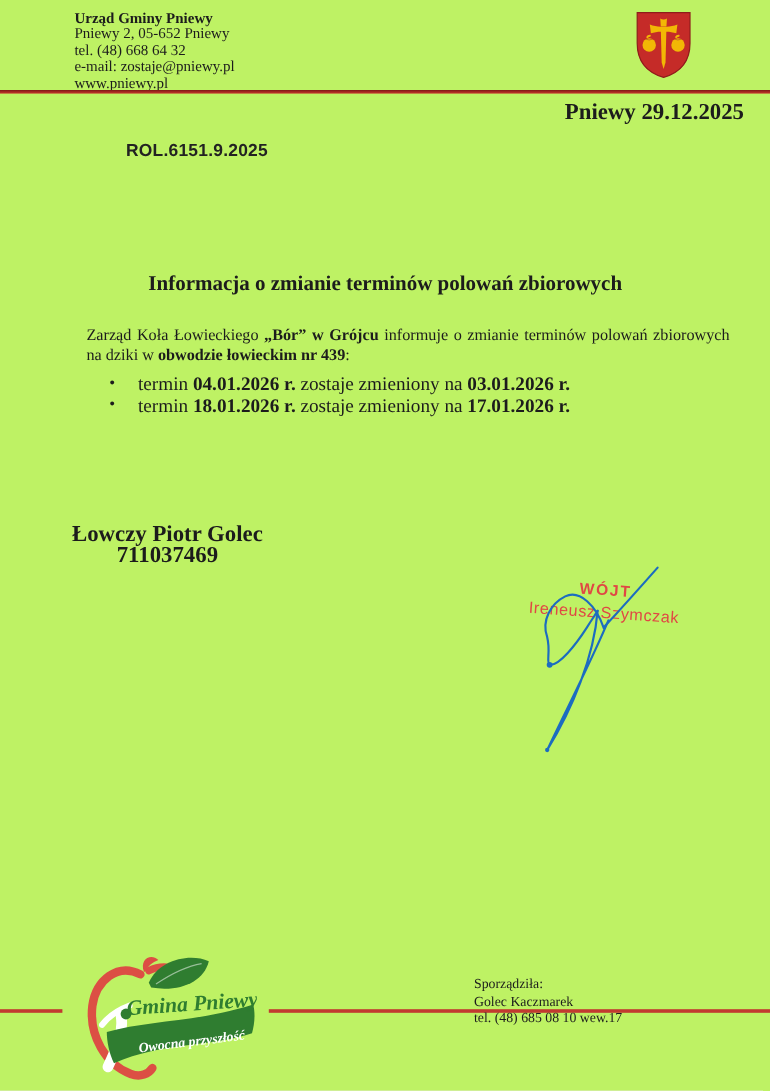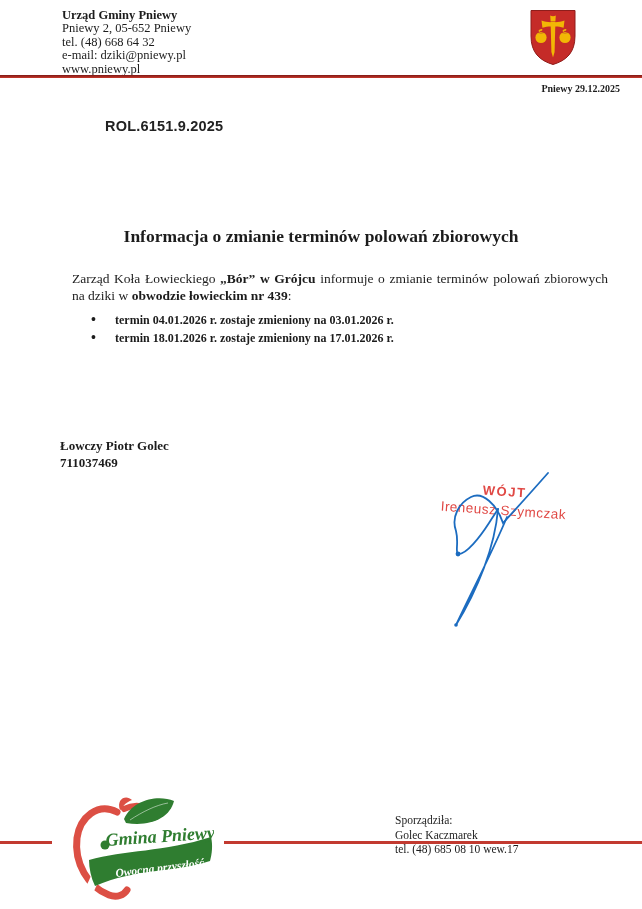--- a/index.html
+++ b/index.html
@@ -1,44 +1,44 @@
 <!DOCTYPE html>
 <html lang="pl"><head>
 <meta charset="utf-8">
 <title>Informacja o zmianie terminów polowań zbiorowych</title>
 <style>
   html,body{margin:0;padding:0;background:#e9e9e9;}
   .page{
     position:relative;width:642px;height:909px;margin:0 auto;
-    background:#ffffff;overflow:hidden;
+    background:#bef264;overflow:hidden;
     font-family:"Liberation Serif",serif;color:#1c1c1c;
   }
   
   .header-block{position:absolute;left:62px;top:9px;font-size:12.5px;line-height:13.4px;}
   .header-block .office{font-weight:bold;}
   .coat{position:absolute;left:529px;top:9px;}
   .rule-top{position:absolute;left:0;top:75px;width:642px;height:3px;
     background:linear-gradient(#7e1815,#c8392c);}
   
-  .date-line{position:absolute;right:22px;top:83px;font-weight:bold;font-size:10px;}
+  .date-line{position:absolute;right:22px;top:83px;font-weight:bold;font-size:19px;}
   .ref{position:absolute;left:105px;top:118px;font-family:"Liberation Sans",sans-serif;
     font-weight:bold;font-size:14.5px;letter-spacing:.2px;color:#222;}
   
   .title{position:absolute;left:0;top:226px;width:642px;margin:0;text-align:center;
     font-size:17.5px;font-weight:bold;}
   
   .para{margin:12px;font-size:13.5px;line-height:17px;text-align:justify;}
   .para1{position:absolute;left:60px;top:258px;width:536px;}
   .bullets{position:absolute;left:88px;top:312px;width:490px;margin:0;padding:0;
-    list-style:none;font-size:12px;line-height:17.5px;font-weight:bold;}
+    list-style:none;font-size:16px;line-height:17.5px;}
   .bullets li{position:relative;padding-left:27px;}
   .bullets li::before{content:"•";position:absolute;left:3px;top:-1px;font-size:14px;}
   .para-block{position:absolute;left:60px;top:358px;width:537px;}
   .villages{font-weight:bold;}
-  .contact{position:absolute;left:60px;top:437px;font-size:13px;line-height:17px;font-weight:bold;}
+  .contact{position:absolute;left:60px;top:437px;font-size:19px;line-height:17px;font-weight:bold;text-align:center;}
   
   .stamp{position:absolute;left:436px;top:484px;width:136px;text-align:center;
     color:#e04844;font-family:"Liberation Sans",sans-serif;transform:rotate(4deg);}
   .stamp-title{font-size:13px;font-weight:bold;letter-spacing:1.5px;}
   .stamp-name{font-size:13.5px;margin-top:4px;letter-spacing:.5px;}
   .sig{position:absolute;left:425px;top:455px;}
   
   .rule-bot-left{position:absolute;left:0;top:841px;width:52px;height:2.5px;background:#c23a30;}
   .rule-bot-right{position:absolute;left:224px;top:841px;width:418px;height:2.5px;background:#c23a30;}
   .logo{position:absolute;left:62px;top:792px;}
@@ -47,21 +47,21 @@
 </style>
 </head>
 <body>
 
 <div class="page">
 
   <div class="header-block">
     <div class="office">Urząd Gminy Pniewy</div>
     <div>Pniewy 2, 05-652 Pniewy</div>
     <div>tel. (48) 668 64 32</div>
-    <div>e-mail: dziki@pniewy.pl</div>
+    <div>e-mail: zostaje@pniewy.pl</div>
     <div>www.pniewy.pl</div>
   </div>
 
   <div class="coat">
     <svg width="48" height="57" viewBox="0 0 48 57" aria-hidden="true">
       <path d="M2,1.5 H46 V27 C46,43.5 37.5,51.5 24,55.5 C10.5,51.5 2,43.5 2,27 Z" fill="#c52b28" stroke="#8f1d1b" stroke-width="1"></path>
 
       <path d="M21.2,6.5 C22.8,7.6 25.2,7.6 26.8,6.5 L26.4,12.6 L21.6,12.6 Z" fill="#f2b705"></path>
       <path d="M12.5,11.5 C15.5,12.8 18.5,13.2 21.6,13.2 L26.4,13.2 C29.5,13.2 32.5,12.8 35.5,11.5 L34.6,18.8 C31.8,17.8 29.2,17.4 26.4,17.4 L21.6,17.4 C18.8,17.4 16.2,17.8 13.4,18.8 Z" fill="#f2b705"></path>
       <path d="M21.6,13 H26.4 L25.6,43 L24,48.5 L22.4,43 Z" fill="#f2b705"></path>

